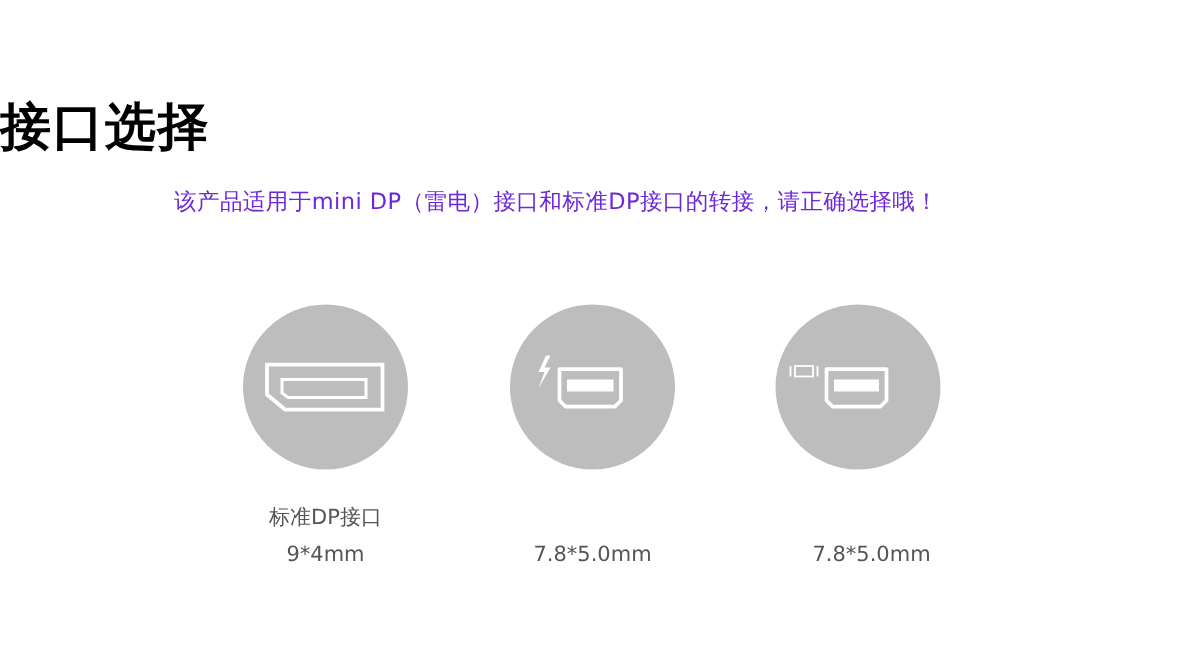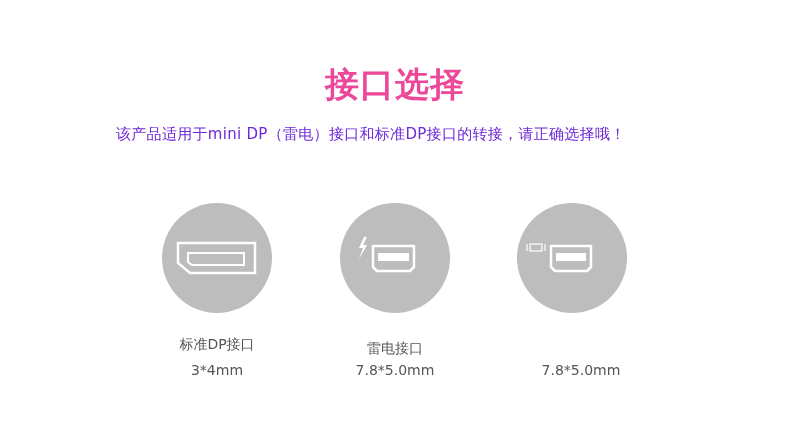--- a/index.html
+++ b/index.html
@@ -12,24 +12,24 @@
       height: 430px;
       position: relative;
       overflow: hidden;
       font-family: "DejaVu Sans", "Liberation Sans", sans-serif;
     }
     .title {
       position: absolute;
       left: 0;
       top: 62px;
       width: 790px;
-      text-align: center;
+      text-align: left;
       font-size: 34px;
       font-weight: bold;
-      color: #ec4899;
+      color: #000000;
       letter-spacing: 1px;
     }
     .subtitle {
       position: absolute;
       left: 116px;
       top: 125px;
       font-size: 15px;
       color: #6d28d9;
       white-space: nowrap;
       letter-spacing: 0.3px;
@@ -67,32 +67,31 @@
 <div class="subtitle">该产品适用于mini DP（雷电）接口和标准DP接口的转接，请正确选择哦！</div>
 
 <div class="port" style="left:162px;">
   <div class="circle">
     <svg width="110" height="110" viewBox="0 0 110 110">
       <path d="M16 40 H93 V70 H28 L16 60 Z" fill="none" stroke="#ffffff" stroke-width="2.5" stroke-linejoin="miter"></path>
       <path d="M26 50 H82 V62 H30 L26 59 Z" fill="none" stroke="#ffffff" stroke-width="2"></path>
     </svg>
   </div>
   <div class="label" style="left:-45px; top:133px;text-align:center;">标准DP接口</div>
-  <div class="label" style="left:-45px; top:159px;">3*4mm</div>
+  <div class="label" style="left:-45px; top:159px;">9*4mm</div>
 </div>
 
 <div class="port" style="left:340px;">
   <div class="circle">
     <svg width="110" height="110" viewBox="0 0 110 110">
       <path d="M24 34 L19 45 H23 L19 56 L27 42 H23 L27 34 Z" fill="#ffffff"></path>
       <path d="M33 43 H74 V64 L70 68 H37 L33 64 Z" fill="none" stroke="#ffffff" stroke-width="2.5" stroke-linejoin="round"></path>
       <rect x="38" y="50" width="31" height="8" fill="#ffffff"></rect>
     </svg>
   </div>
-  <div class="label" style="left:-45px; top:137px;">雷电接口</div>
   <div class="label" style="left:-45px; top:159px;">7.8*5.0mm</div>
 </div>
 
 <div class="port" style="left:517px;">
   <div class="circle">
     <svg width="110" height="110" viewBox="0 0 110 110">
       <g>
         <line x1="10" y1="41" x2="10" y2="48" stroke="#ffffff" stroke-width="1.2"></line>
         <rect x="13" y="41" width="12" height="7" fill="none" stroke="#ffffff" stroke-width="1.2"></rect>
         <line x1="28" y1="41" x2="28" y2="48" stroke="#ffffff" stroke-width="1.2"></line>

